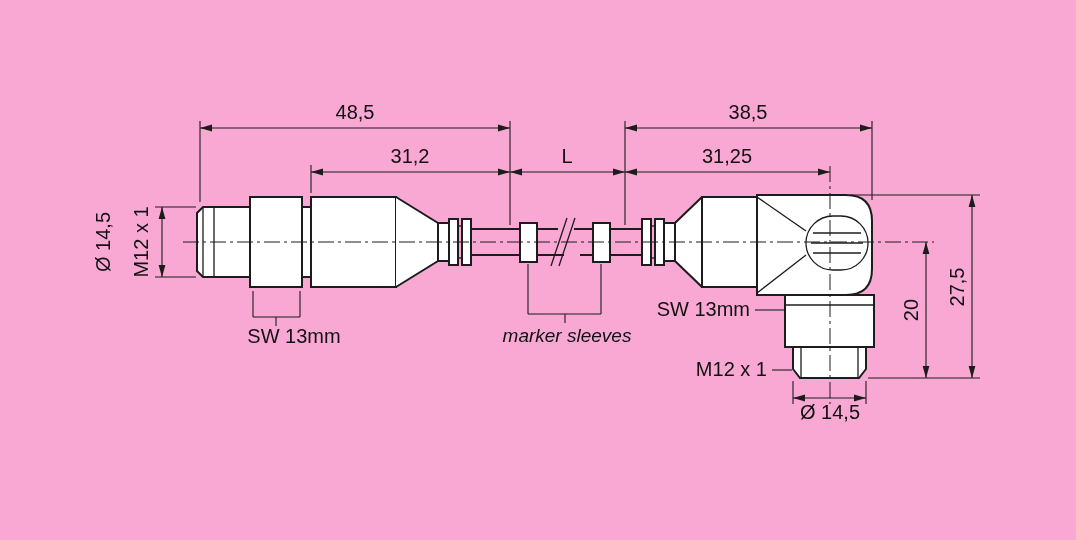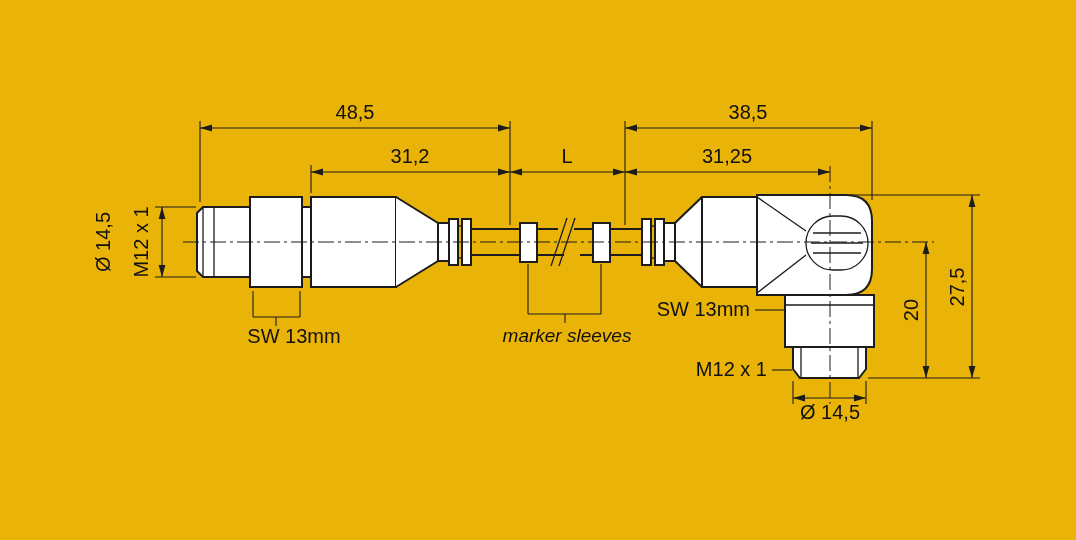--- a/index.html
+++ b/index.html
@@ -1,16 +1,16 @@
 <!DOCTYPE html>
 <html><head>
 <meta charset="utf-8">
 <style>
   html,body { margin:0; padding:0; background:#ffffff; }
-  .frame { width:1076px; height:540px; position:relative; background:#eab308; overflow:hidden; }
+  .frame { width:1076px; height:540px; position:relative; background:#f9a8d4; overflow:hidden; }
   svg { display:block; }
   .ol   { fill:#ffffff; stroke:#1c1c1c; stroke-width:2; }
   .olk  { fill:#ffffff; stroke:#1c1c1c; stroke-width:2; }
   .det  { fill:none; stroke:#1c1c1c; stroke-width:1.3; }
   .dim  { fill:none; stroke:#1c1c1c; stroke-width:1.1; }
   .cl   { fill:none; stroke:#1c1c1c; stroke-width:1; stroke-dasharray:16 4 3 4; }
   text.lbl { font-family:"Liberation Sans", sans-serif; font-size:20px; fill:#111111; }
   text.it  { font-style:italic; font-size:19px; }
 </style>
 </head>

